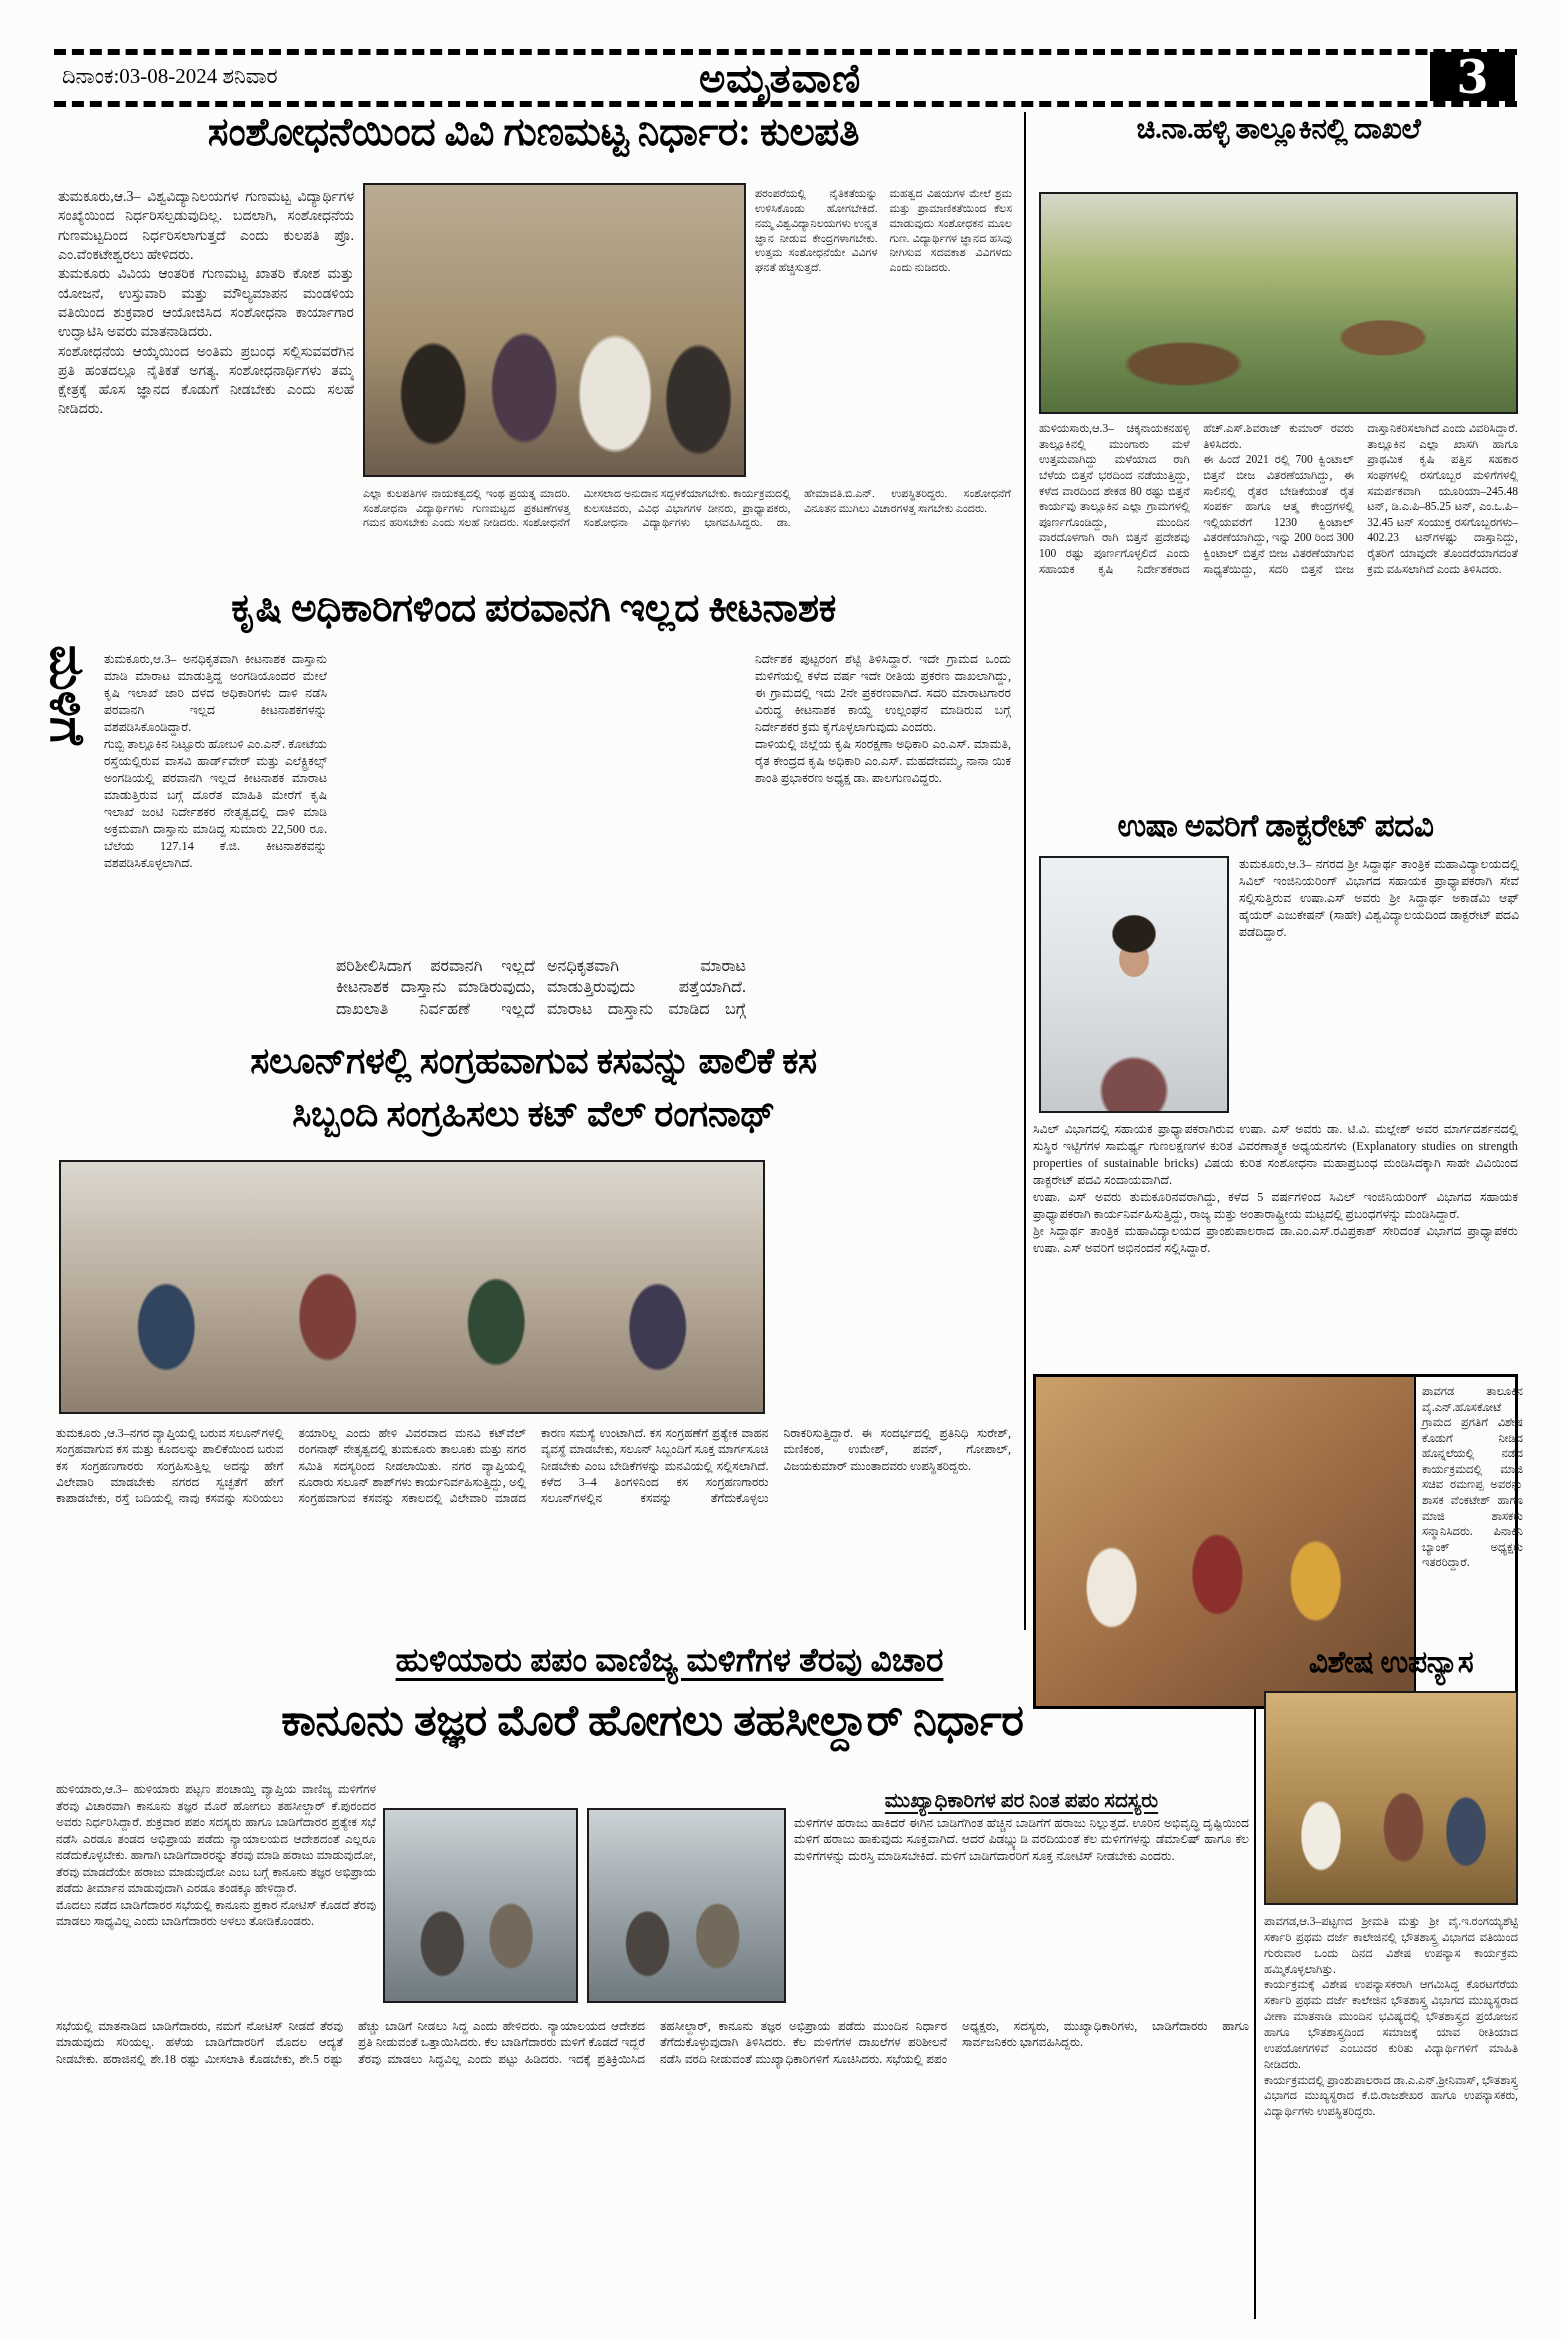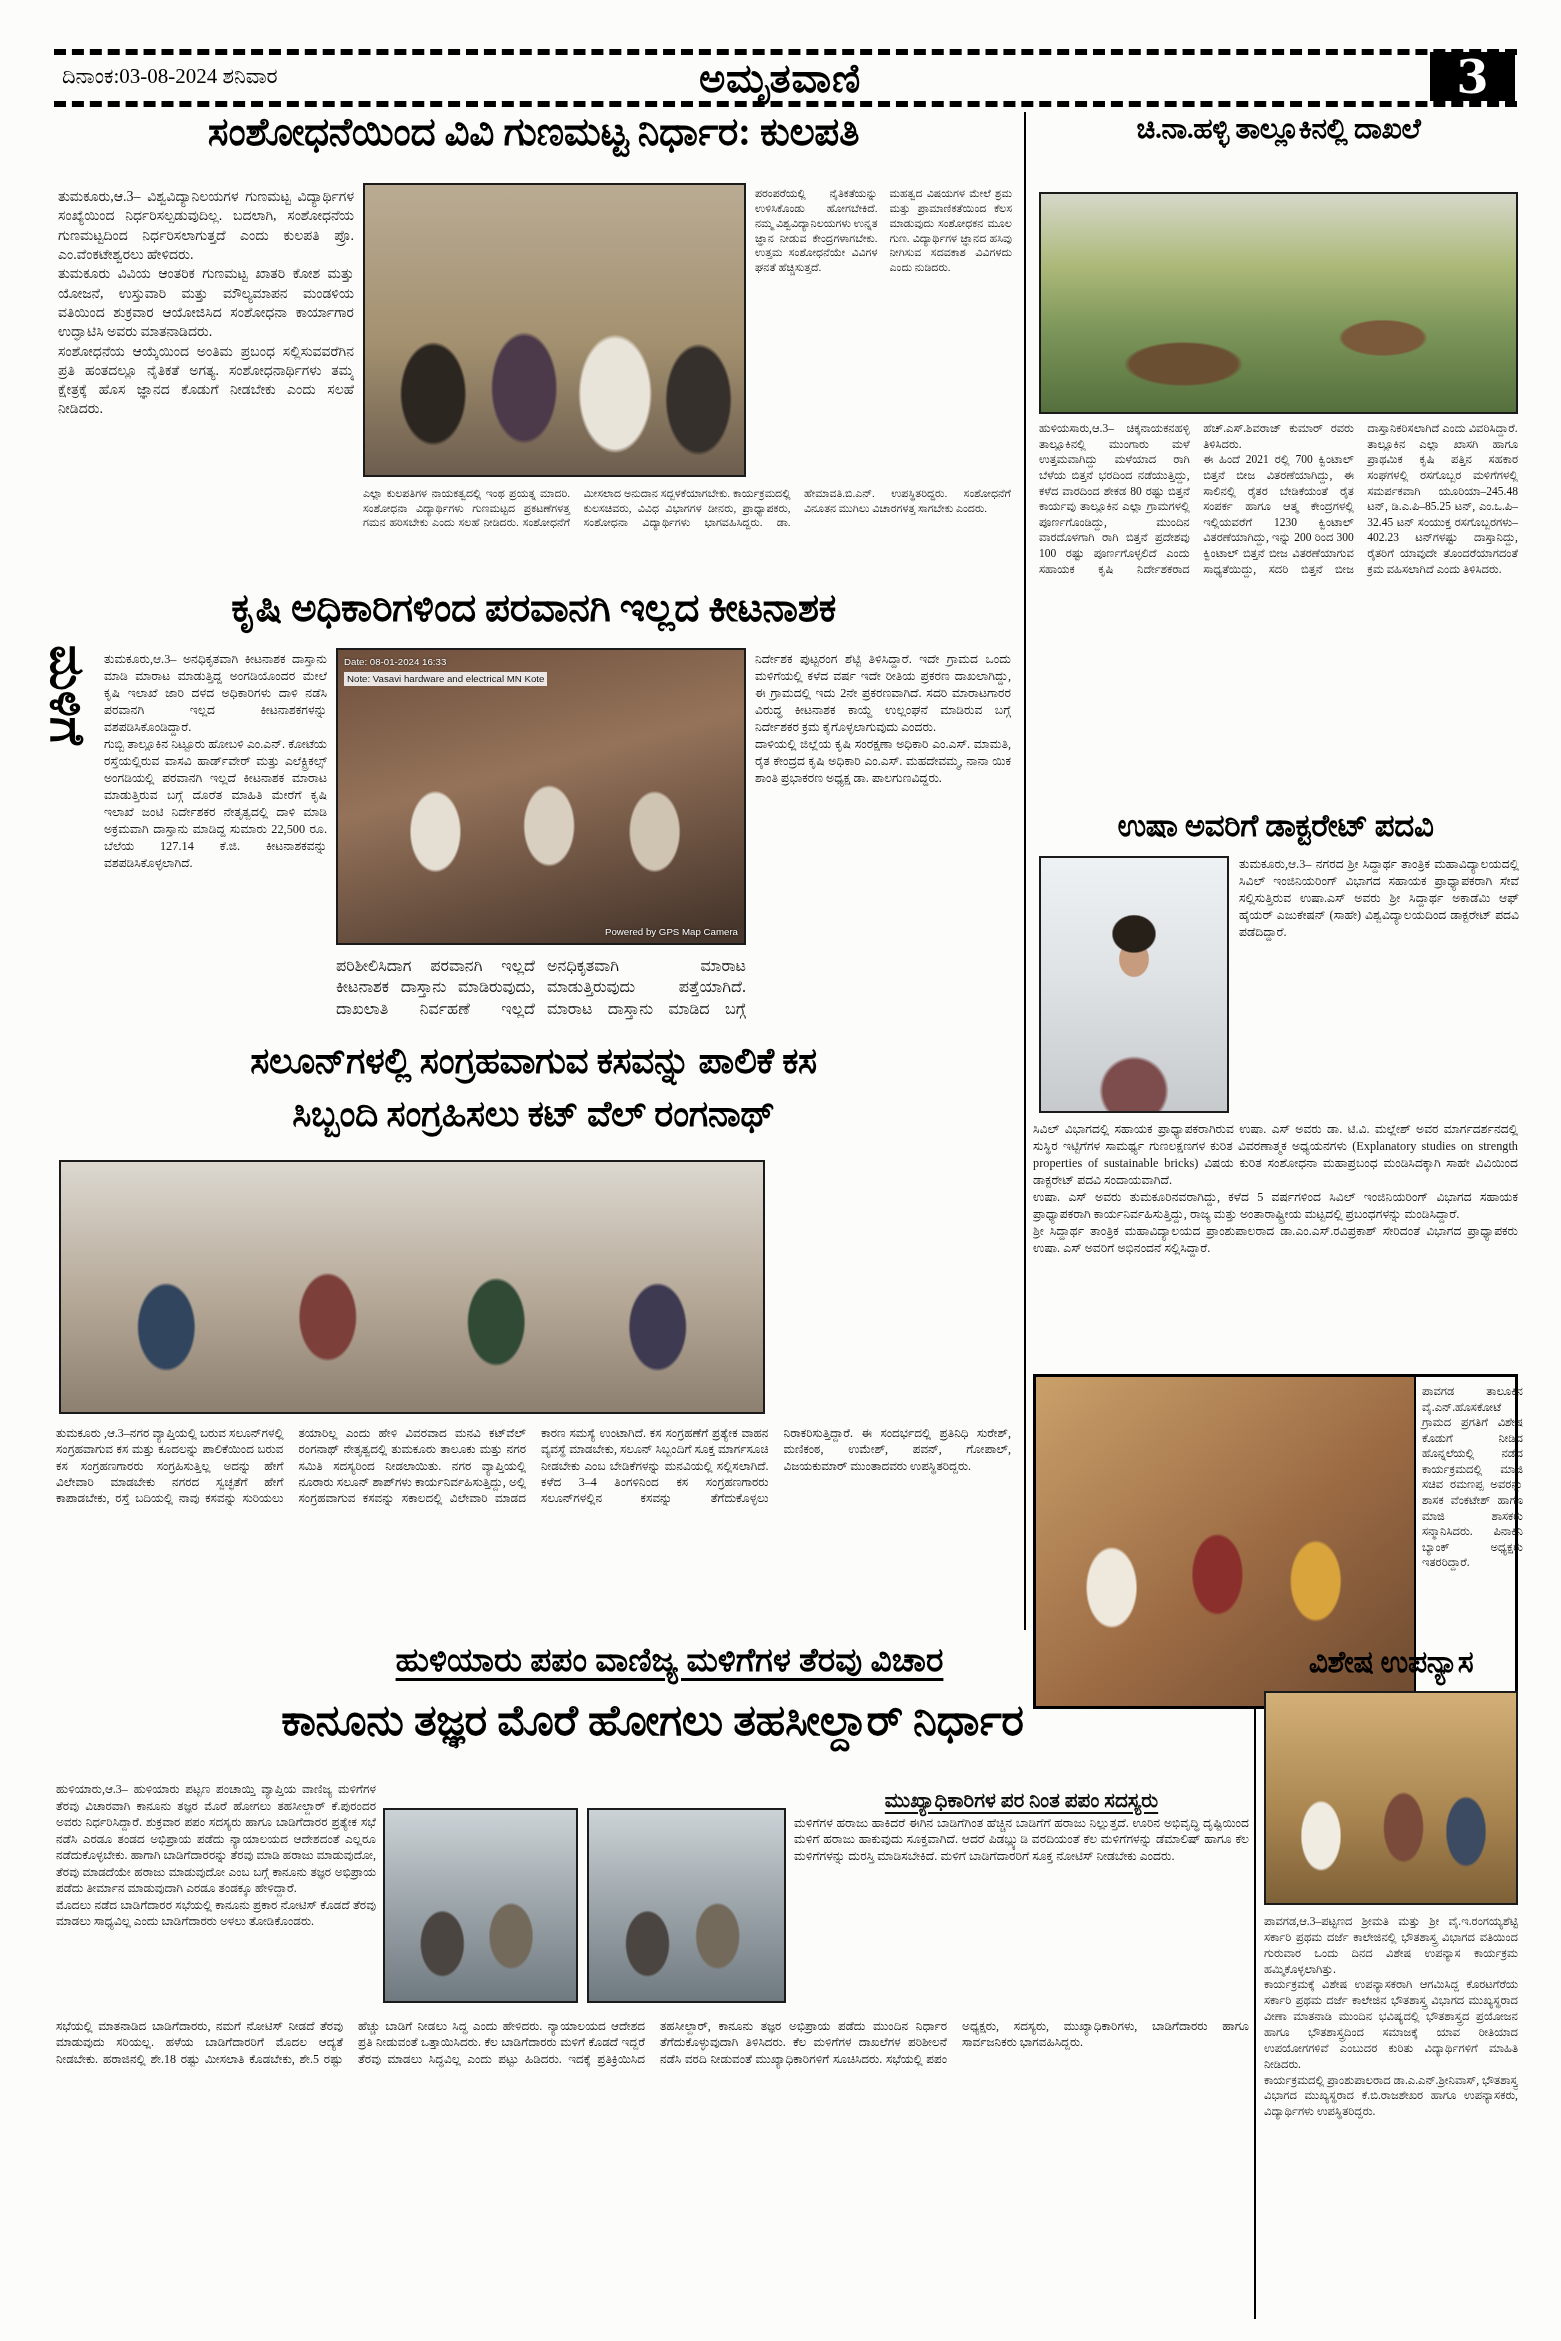--- a/index.html
+++ b/index.html
@@ -98,25 +98,20 @@
   <div class="abs hl" style="left:1039px;top:149px;width:479px;font-size:40px;margin-top:38px;">ಪ್ರಮಾಣದಲ್ಲಿ ರಾಗಿ ಬಿತ್ತನೆ ಬೀಜ ವಿತರಣೆ</div>
   <div class="photo ph-field" style="left:1039px;top:192px;width:479px;height:222px;"></div>
   <div class="abs just pre cols3" style="left:1039px;top:421px;width:479px;height:381px;font-size:11.5px;line-height:1.36;overflow:hidden;">ಹುಳಿಯಸಾರು,ಆ.3– ಚಿಕ್ಕನಾಯಕನಹಳ್ಳಿ ತಾಲ್ಲೂಕಿನಲ್ಲಿ ಮುಂಗಾರು ಮಳೆ ಉತ್ತಮವಾಗಿದ್ದು ಮಳೆಯಾದ ರಾಗಿ ಬೆಳೆಯ ಬಿತ್ತನೆ ಭರದಿಂದ ನಡೆಯುತ್ತಿದ್ದು, ಕಳೆದ ವಾರದಿಂದ ಶೇಕಡ 80 ರಷ್ಟು ಬಿತ್ತನೆ ಕಾರ್ಯವು ತಾಲ್ಲೂಕಿನ ಎಲ್ಲಾ ಗ್ರಾಮಗಳಲ್ಲಿ ಪೂರ್ಣಗೊಂಡಿದ್ದು, ಮುಂದಿನ ವಾರದೊಳಗಾಗಿ ರಾಗಿ ಬಿತ್ತನೆ ಪ್ರದೇಶವು 100 ರಷ್ಟು ಪೂರ್ಣಗೊಳ್ಳಲಿದೆ ಎಂದು ಸಹಾಯಕ ಕೃಷಿ ನಿರ್ದೇಶಕರಾದ ಹೆಚ್.ಎಸ್.ಶಿವರಾಜ್ ಕುಮಾರ್ ರವರು ತಿಳಿಸಿದರು.
 ಈ ಹಿಂದೆ 2021 ರಲ್ಲಿ 700 ಕ್ವಿಂಟಾಲ್ ಬಿತ್ತನೆ ಬೀಜ ವಿತರಣೆಯಾಗಿದ್ದು, ಈ ಸಾಲಿನಲ್ಲಿ ರೈತರ ಬೇಡಿಕೆಯಂತೆ ರೈತ ಸಂಪರ್ಕ ಹಾಗೂ ಆತ್ಮ ಕೇಂದ್ರಗಳಲ್ಲಿ ಇಲ್ಲಿಯವರೆಗೆ 1230 ಕ್ವಿಂಟಾಲ್ ವಿತರಣೆಯಾಗಿದ್ದು, ಇನ್ನು 200 ರಿಂದ 300 ಕ್ವಿಂಟಾಲ್ ಬಿತ್ತನೆ ಬೀಜ ವಿತರಣೆಯಾಗುವ ಸಾಧ್ಯತೆಯಿದ್ದು, ಸದರಿ ಬಿತ್ತನೆ ಬೀಜ ದಾಸ್ತಾನಿಕರಿಸಲಾಗಿದೆ ಎಂದು ವಿವರಿಸಿದ್ದಾರೆ.
 ತಾಲ್ಲೂಕಿನ ಎಲ್ಲಾ ಖಾಸಗಿ ಹಾಗೂ ಪ್ರಾಥಮಿಕ ಕೃಷಿ ಪತ್ತಿನ ಸಹಕಾರ ಸಂಘಗಳಲ್ಲಿ ರಸಗೊಬ್ಬರ ಮಳಿಗೆಗಳಲ್ಲಿ ಸಮರ್ಪಕವಾಗಿ ಯೂರಿಯಾ–245.48 ಟನ್, ಡಿ.ಎ.ಪಿ–85.25 ಟನ್, ಎಂ.ಒ.ಪಿ–32.45 ಟನ್ ಸಂಯುಕ್ತ ರಸಗೊಬ್ಬರಗಳು–402.23 ಟನ್‌ಗಳಷ್ಟು ದಾಸ್ತಾನಿದ್ದು, ರೈತರಿಗೆ ಯಾವುದೇ ತೊಂದರೆಯಾಗದಂತೆ ಕ್ರಮ ವಹಿಸಲಾಗಿದೆ ಎಂದು ತಿಳಿಸಿದರು.</div>
 
   <div class="abs hl" style="left:56px;top:586px;width:955px;font-size:39px;">ಕೃಷಿ ಅಧಿಕಾರಿಗಳಿಂದ ಪರವಾನಗಿ ಇಲ್ಲದ ಕೀಟನಾಶಕ</div>
   <div class="abs rotword" style="left:43px;top:645px;height:223px;font-size:48px;">ಮಳಿಗೆ</div>
   <div class="abs just pre body-txt" style="left:104px;top:651px;width:223px;height:379px;font-size:12.3px;overflow:hidden;">ತುಮಕೂರು,ಆ.3– ಅನಧಿಕೃತವಾಗಿ ಕೀಟನಾಶಕ ದಾಸ್ತಾನು ಮಾಡಿ ಮಾರಾಟ ಮಾಡುತ್ತಿದ್ದ ಅಂಗಡಿಯೊಂದರ ಮೇಲೆ ಕೃಷಿ ಇಲಾಖೆ ಜಾರಿ ದಳದ ಅಧಿಕಾರಿಗಳು ದಾಳಿ ನಡೆಸಿ ಪರವಾನಗಿ ಇಲ್ಲದ ಕೀಟನಾಶಕಗಳನ್ನು ವಶಪಡಿಸಿಕೊಂಡಿದ್ದಾರೆ.
 ಗುಬ್ಬಿ ತಾಲ್ಲೂಕಿನ ನಿಟ್ಟೂರು ಹೋಬಳಿ ಎಂ.ಎನ್. ಕೋಟೆಯ ರಸ್ತೆಯಲ್ಲಿರುವ ವಾಸವಿ ಹಾರ್ಡ್‌ವೇರ್ ಮತ್ತು ಎಲೆಕ್ಟ್ರಿಕಲ್ಸ್ ಅಂಗಡಿಯಲ್ಲಿ ಪರವಾನಗಿ ಇಲ್ಲದೆ ಕೀಟನಾಶಕ ಮಾರಾಟ ಮಾಡುತ್ತಿರುವ ಬಗ್ಗೆ ದೊರೆತ ಮಾಹಿತಿ ಮೇರೆಗೆ ಕೃಷಿ ಇಲಾಖೆ ಜಂಟಿ ನಿರ್ದೇಶಕರ ನೇತೃತ್ವದಲ್ಲಿ ದಾಳಿ ಮಾಡಿ ಅಕ್ರಮವಾಗಿ ದಾಸ್ತಾನು ಮಾಡಿದ್ದ ಸುಮಾರು 22,500 ರೂ. ಬೆಲೆಯ 127.14 ಕೆ.ಜಿ. ಕೀಟನಾಶಕವನ್ನು ವಶಪಡಿಸಿಕೊಳ್ಳಲಾಗಿದೆ.</div>
-  <div class="photo ph-shop" style="left:336px;top:648px;width:410px;height:297px;">
-    <div class="ovl" style="left:6px;top:6px;">Date: 08-01-2024 16:33</div>
-    <div class="ovl ovl-note" style="left:6px;top:22px;">Note: Vasavi hardware and electrical MN Kote</div>
-    <div class="ovl" style="right:6px;bottom:4.5px;">Powered by GPS Map Camera</div>
-  </div>
   <div class="abs just pre body-txt" style="left:755px;top:651px;width:256px;height:379px;font-size:12.3px;overflow:hidden;">ನಿರ್ದೇಶಕ ಪುಟ್ಟರಂಗ ಶೆಟ್ಟಿ ತಿಳಿಸಿದ್ದಾರೆ. ಇದೇ ಗ್ರಾಮದ ಒಂದು ಮಳಿಗೆಯಲ್ಲಿ ಕಳೆದ ವರ್ಷ ಇದೇ ರೀತಿಯ ಪ್ರಕರಣ ದಾಖಲಾಗಿದ್ದು, ಈ ಗ್ರಾಮದಲ್ಲಿ ಇದು 2ನೇ ಪ್ರಕರಣವಾಗಿದೆ. ಸದರಿ ಮಾರಾಟಗಾರರ ವಿರುದ್ಧ ಕೀಟನಾಶಕ ಕಾಯ್ದೆ ಉಲ್ಲಂಘನೆ ಮಾಡಿರುವ ಬಗ್ಗೆ ನಿರ್ದೇಶಕರ ಕ್ರಮ ಕೈಗೊಳ್ಳಲಾಗುವುದು ಎಂದರು.
 ದಾಳಿಯಲ್ಲಿ ಜಿಲ್ಲೆಯ ಕೃಷಿ ಸಂರಕ್ಷಣಾ ಅಧಿಕಾರಿ ಎಂ.ಎಸ್. ಮಾಮತಿ, ರೈತ ಕೇಂದ್ರದ ಕೃಷಿ ಅಧಿಕಾರಿ ಎಂ.ಎಸ್. ಮಹದೇವಮ್ಮ, ನಾನಾ ಯಿಕ ಶಾಂತಿ ಪ್ರಭಾಕರಣ ಅಧ್ಯಕ್ಷ ಡಾ. ಪಾಲಗುಣವಿದ್ದರು.</div>
   <div class="abs just cols2" style="left:336px;top:955px;width:410px;height:77px;font-size:16px;line-height:1.33;overflow:hidden;">ಪರಿಶೀಲಿಸಿದಾಗ ಪರವಾನಗಿ ಇಲ್ಲದೆ ಕೀಟನಾಶಕ ದಾಸ್ತಾನು ಮಾಡಿರುವುದು, ದಾಖಲಾತಿ ನಿರ್ವಹಣೆ ಇಲ್ಲದೆ ಅನಧಿಕೃತವಾಗಿ ಮಾರಾಟ ಮಾಡುತ್ತಿರುವುದು ಪತ್ತೆಯಾಗಿದೆ. ಮಾರಾಟ ದಾಸ್ತಾನು ಮಾಡಿದ ಬಗ್ಗೆ ದೊರೆದ ಮಾಹಿತಿ ಮೇರೆಗೆ ಕೃಷಿ ಇಲಾಖೆ ನಿರ್ದೇಶಕರಾದ ಶ್ರೀನಿವಾಸ್ ನಾರಾಯಣ ನೇತೃತ್ವದಲ್ಲಿ ದಾಳಿ ಮಾಡಿ ಕ್ರಮ ಜರುಗಿಸಲಾಗಿದೆ.</div>
 
   <div class="abs hl" style="left:56px;top:1041px;width:955px;font-size:36px;">ಸಲೂನ್‌ಗಳಲ್ಲಿ ಸಂಗ್ರಹವಾಗುವ ಕಸವನ್ನು ಪಾಲಿಕೆ ಕಸ</div>
   <div class="abs hl" style="left:56px;top:1094px;width:955px;font-size:36px;">ಸಿಬ್ಬಂದಿ ಸಂಗ್ರಹಿಸಲು ಕಟ್ ವೆಲ್ ರಂಗನಾಥ್</div>
   <div class="photo ph-group" style="left:59px;top:1160px;width:706px;height:254px;"></div>
   <div class="abs just cols4" style="left:56px;top:1425px;width:955px;height:199px;font-size:12px;line-height:1.36;overflow:hidden;">ತುಮಕೂರು ,ಆ.3–ನಗರ ವ್ಯಾಪ್ತಿಯಲ್ಲಿ ಬರುವ ಸಲೂನ್‌ಗಳಲ್ಲಿ ಸಂಗ್ರಹವಾಗುವ ಕಸ ಮತ್ತು ಕೂದಲನ್ನು ಪಾಲಿಕೆಯಿಂದ ಬರುವ ಕಸ ಸಂಗ್ರಹಣಗಾರರು ಸಂಗ್ರಹಿಸುತ್ತಿಲ್ಲ ಅದನ್ನು ಹೇಗೆ ವಿಲೇವಾರಿ ಮಾಡಬೇಕು ನಗರದ ಸ್ವಚ್ಛತೆಗೆ ಹೇಗೆ ಕಾಪಾಡಬೇಕು, ರಸ್ತೆ ಬದಿಯಲ್ಲಿ ನಾವು ಕಸವನ್ನು ಸುರಿಯಲು ತಯಾರಿಲ್ಲ ಎಂದು ಹೇಳಿ ವಿವರವಾದ ಮನವಿ ಕಟ್‌ವೆಲ್ ರಂಗನಾಥ್ ನೇತೃತ್ವದಲ್ಲಿ ತುಮಕೂರು ತಾಲೂಕು ಮತ್ತು ನಗರ ಸಮಿತಿ ಸದಸ್ಯರಿಂದ ನೀಡಲಾಯಿತು. ನಗರ ವ್ಯಾಪ್ತಿಯಲ್ಲಿ ನೂರಾರು ಸಲೂನ್ ಶಾಪ್‌ಗಳು ಕಾರ್ಯನಿರ್ವಹಿಸುತ್ತಿದ್ದು, ಅಲ್ಲಿ ಸಂಗ್ರಹವಾಗುವ ಕಸವನ್ನು ಸಕಾಲದಲ್ಲಿ ವಿಲೇವಾರಿ ಮಾಡದ ಕಾರಣ ಸಮಸ್ಯೆ ಉಂಟಾಗಿದೆ. ಕಸ ಸಂಗ್ರಹಣೆಗೆ ಪ್ರತ್ಯೇಕ ವಾಹನ ವ್ಯವಸ್ಥೆ ಮಾಡಬೇಕು, ಸಲೂನ್ ಸಿಬ್ಬಂದಿಗೆ ಸೂಕ್ತ ಮಾರ್ಗಸೂಚಿ ನೀಡಬೇಕು ಎಂಬ ಬೇಡಿಕೆಗಳನ್ನು ಮನವಿಯಲ್ಲಿ ಸಲ್ಲಿಸಲಾಗಿದೆ. ಕಳೆದ 3–4 ತಿಂಗಳಿನಿಂದ ಕಸ ಸಂಗ್ರಹಣಗಾರರು ಸಲೂನ್‌ಗಳಲ್ಲಿನ ಕಸವನ್ನು ತೆಗೆದುಕೊಳ್ಳಲು ನಿರಾಕರಿಸುತ್ತಿದ್ದಾರೆ. ಈ ಸಂದರ್ಭದಲ್ಲಿ ಪ್ರತಿನಿಧಿ ಸುರೇಶ್, ಮಣಿಕಂಠ, ಉಮೇಶ್, ಪವನ್, ಗೋಪಾಲ್, ವಿಜಯಕುಮಾರ್ ಮುಂತಾದವರು ಉಪಸ್ಥಿತರಿದ್ದರು.</div>
 
   <div class="abs hl" style="left:1033px;top:809px;width:485px;font-size:31px;">ಉಷಾ ಅವರಿಗೆ ಡಾಕ್ಟರೇಟ್ ಪದವಿ</div>

